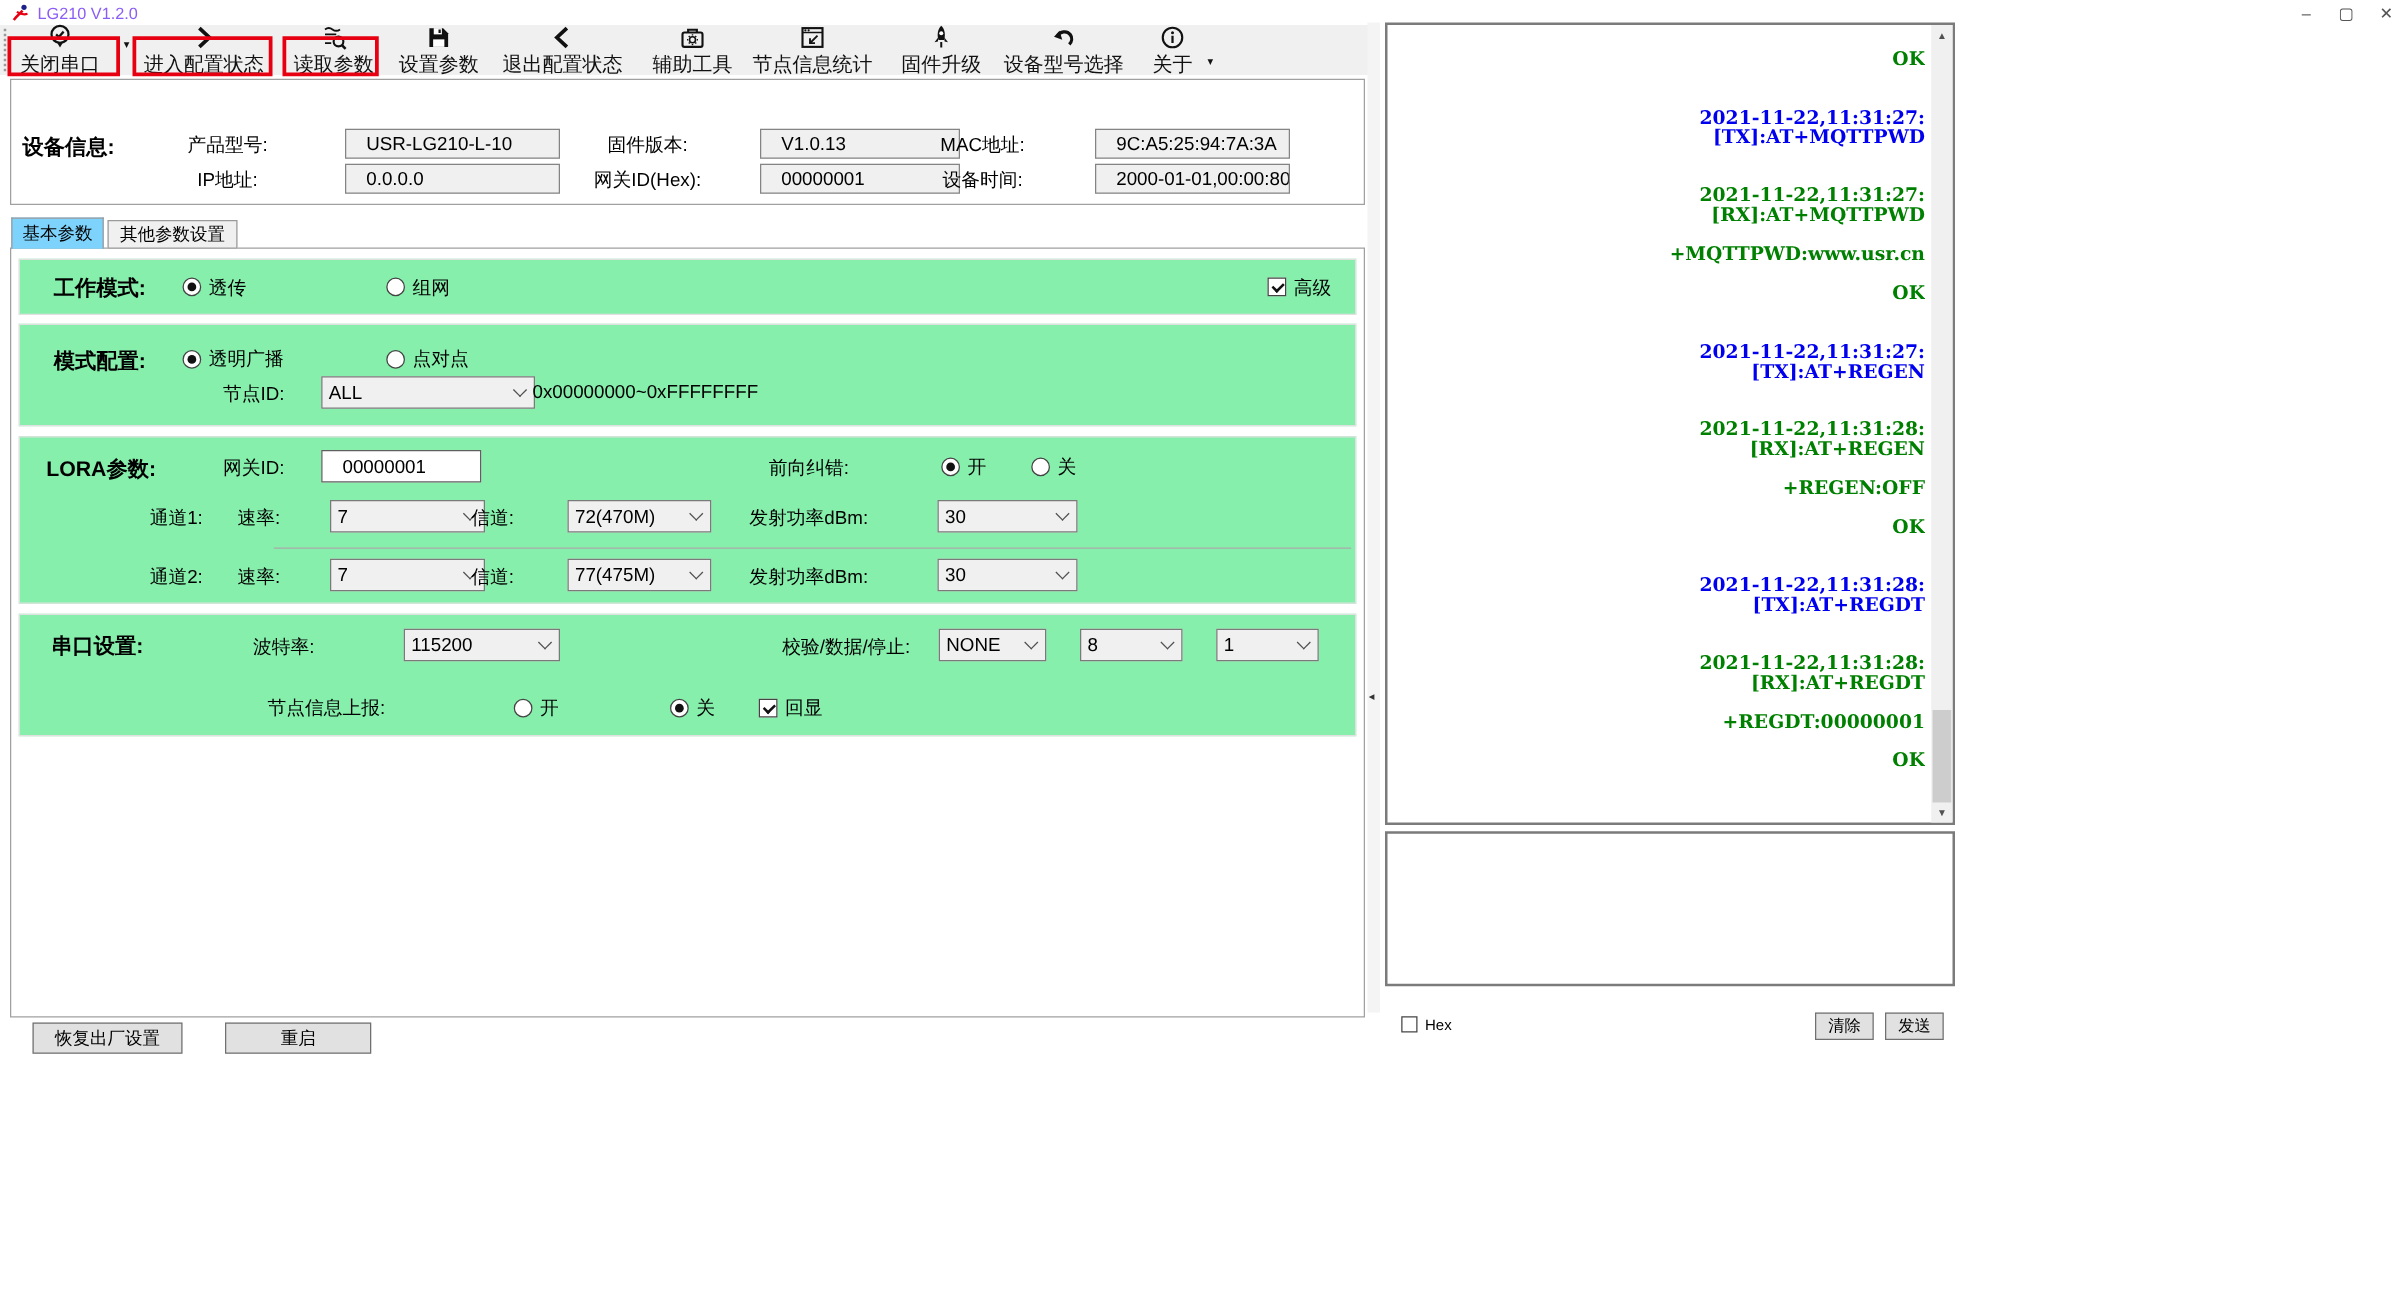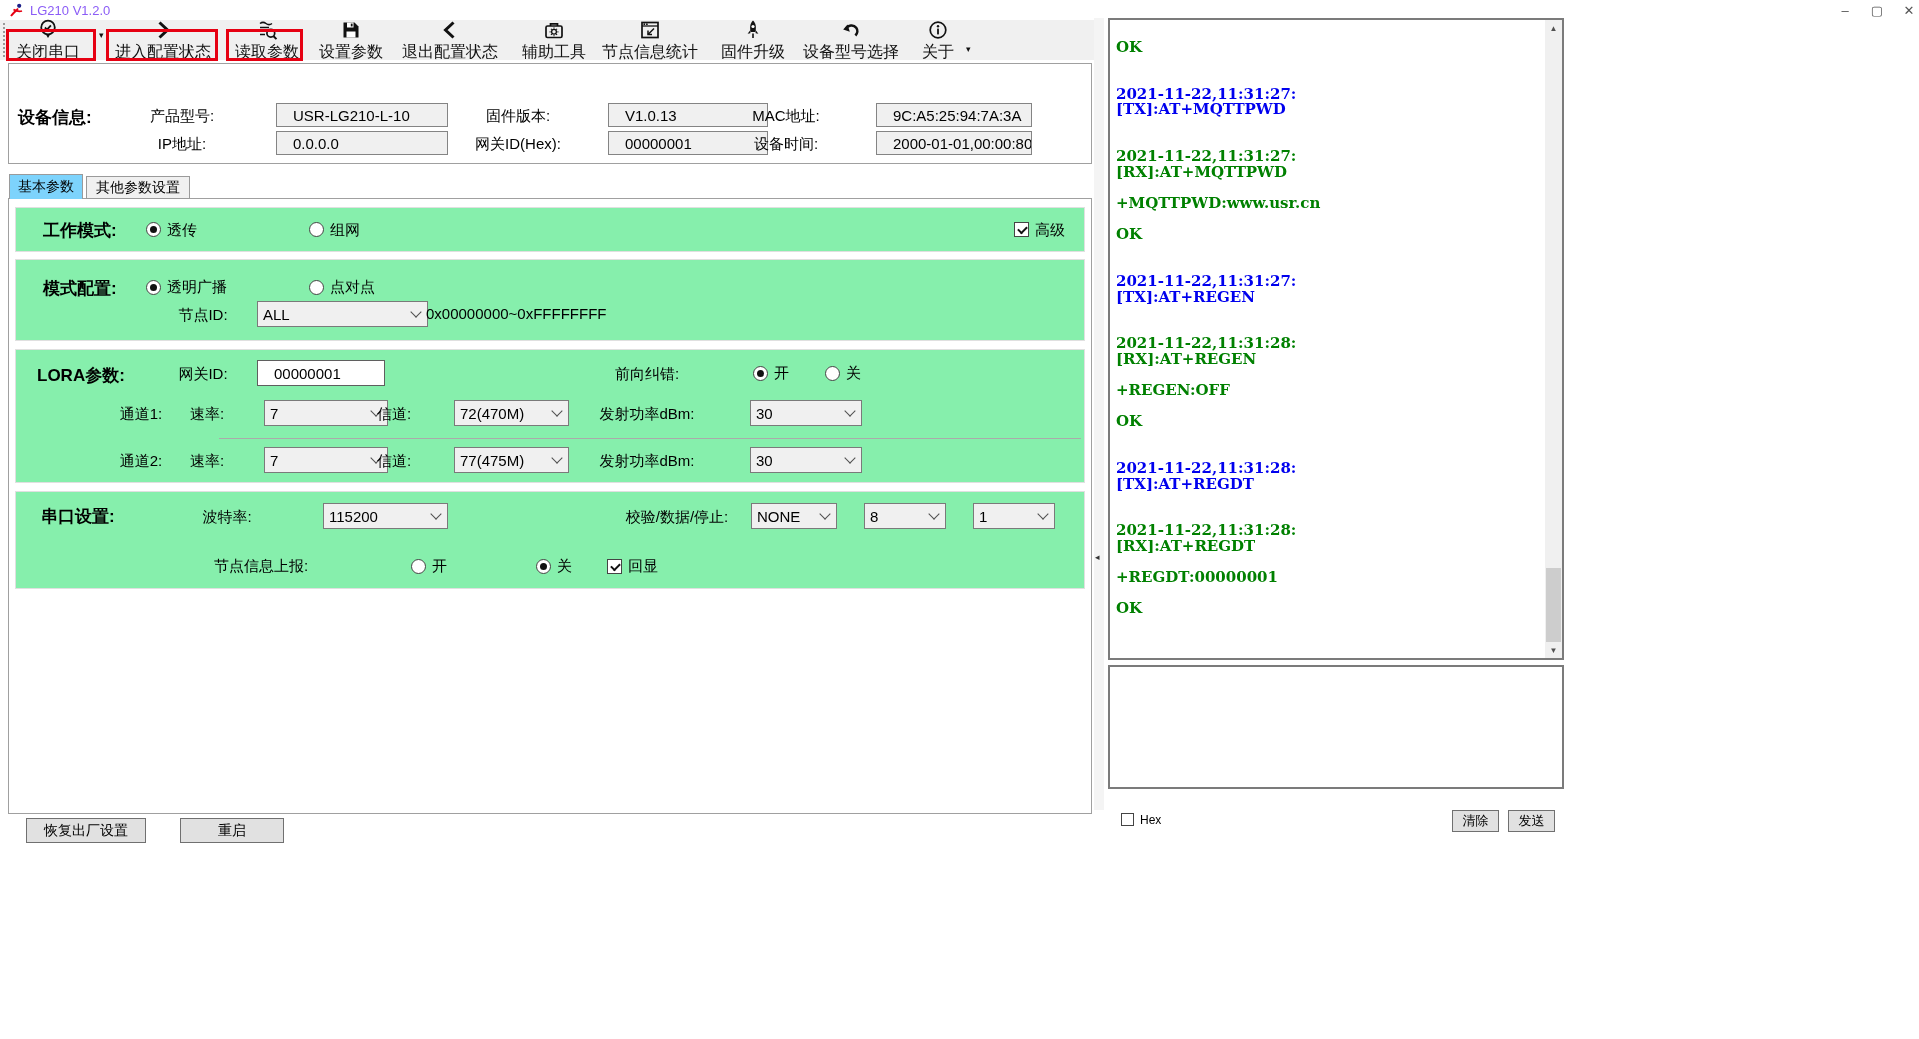--- a/index.html
+++ b/index.html
@@ -46,21 +46,21 @@
   .cb.on::after{content:"";position:absolute;left:2.5px;top:3px;width:7px;height:4px;
        border-left:2px solid #111;border-bottom:2px solid #111;transform:rotate(-45deg);}
   .opt-lb{position:absolute;font-size:15px;white-space:nowrap;}
   .divline{position:absolute;height:1px;background:#aaaaaa;}
   
   .btn{position:absolute;background:#e1e1e1;border:1px solid #707070;box-sizing:border-box;
        display:flex;align-items:center;justify-content:center;font-size:14px;white-space:nowrap;}
   
   .logbox{position:absolute;left:1108px;top:18px;width:456px;height:642px;background:#fff;
           border:2px solid #7b7b7b;box-sizing:border-box;}
-  .loglines{position:absolute;left:6px;top:20px;right:22px;bottom:4px;overflow:hidden;}
+  .loglines{position:absolute;left:6px;top:20px;right:22px;bottom:4px;overflow:hidden;text-align:right;}
   .log-line{height:15.6px;line-height:15.6px;font-family:"DejaVu Serif",serif;font-weight:bold;
             font-size:15px;white-space:pre;}
   .c-b{color:#0000ee;} .c-g{color:#008000;}
   .sbar{position:absolute;right:0;top:0;width:17px;height:100%;background:#f0f0f0;}
   .sbar-arrow{position:absolute;left:0;width:17px;height:16px;display:flex;align-items:center;justify-content:center;
               font-size:8px;color:#505050;}
   .sbar-thumb{position:absolute;left:1px;width:15px;background:#cdcdcd;}
   .sendbox{position:absolute;left:1108px;top:665px;width:456px;height:124px;background:#fff;
            border:2px solid #7b7b7b;box-sizing:border-box;}
   .hex-lb{position:absolute;font-size:12px;color:#000;}
@@ -326,21 +326,21 @@
     <div class="flabel" style="left:175px;top:65px;width:140px;">节点信息上报:</div>
     <div class="radio" style="left:395px;top:67px;"></div>
     <div class="opt-lb" style="left:416px;top:65px;">开</div>
     <div class="radio sel" style="left:520px;top:67px;"></div>
     <div class="opt-lb" style="left:541px;top:65px;">关</div>
     <div class="cb on" style="left:591px;top:67px;"></div>
     <div class="opt-lb" style="left:612px;top:65px;">回显</div>
   </div>
 
   <div class="btn" style="left:26px;top:818px;width:120px;height:25px;">恢复出厂设置</div>
-  <div class="btn" style="left:180px;top:818px;width:104px;height:25px;">重启</div>
+  <div class="btn" style="left:180px;top:818px;width:117px;height:25px;">重启</div>
 
   <div class="splitter"></div>
   <div class="split-arrow">◂</div>
 
   <div class="logbox">
     <div class="loglines" id="log-lines">
         <div class="log-line c-g">OK</div>
         <div class="log-line"> </div>
         <div class="log-line"> </div>
         <div class="log-line c-b">2021-11-22,11:31:27:</div>

